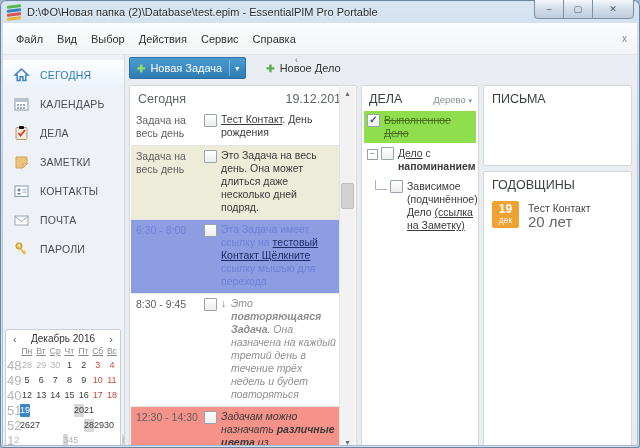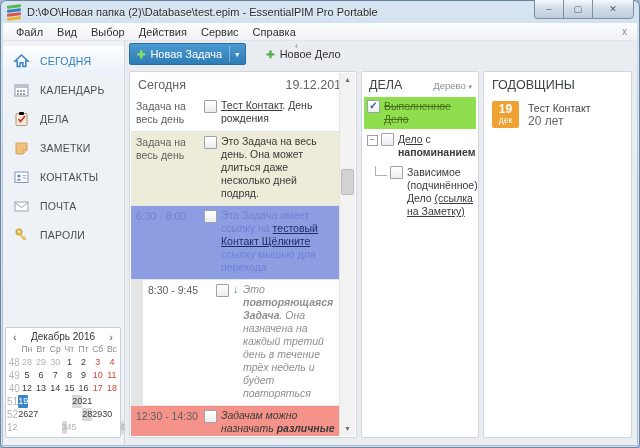--- a/index.html
+++ b/index.html
@@ -13,40 +13,40 @@
   .app-icon i:nth-child(2){top:5px;background:#3a7fc1;}
   .app-icon i:nth-child(3){top:9px;background:#d9534f;}
   .app-icon i:nth-child(4){top:13px;background:#e8b531;}
   .title{font-size:11px;color:#2b2b2b;text-shadow:0 1px 0 rgba(255,255,255,.7);white-space:nowrap;overflow:hidden;flex:1;}
   .winbtns{display:flex;margin-left:8px;margin-top:-6px;}
   .wbtn{width:28px;height:18px;border:1px solid #7d8fa0;border:1px solid #7d8fa0;background:linear-gradient(#f4f8fb,#d4dee9 45%,#bfcddd);color:#4a5a6a;font-size:9px;display:flex;align-items:center;justify-content:center;border-right:none;}
   .wbtn:first-child{border-radius:0 0 0 4px;}
   .wbtn.close{width:40px;border-right:1px solid #7d8fa0;border-radius:0 0 4px 0;}
   
   .client{position:absolute;left:3px;right:3px;top:23px;bottom:3px;background:#fff;overflow:hidden;}
-  .menubar{height:17px;background:linear-gradient(#fbfcfd,#f1f3f6);border-bottom:1px solid #e2e6ea;display:flex;align-items:center;padding:0 6px;}
+  .menubar{height:17px;background:linear-gradient(#fbfcfd,#f1f3f6);border-bottom:1px solid #e2e6ea;display:flex;align-items:center;padding:7px 6px;}
   .menu-item{font-size:11px;color:#333;padding:1px 7px;cursor:default;}
   .menu-x{margin-left:auto;font-size:10px;color:#888;padding-right:4px;}
   .mainrow{display:flex;height:calc(100% - 18px);}
   
   .sidebar{width:121px;background:#eef1f5;border-right:1px solid #d3d8dd;position:relative;flex-shrink:0;}
   .sb-item{height:29px;display:flex;align-items:center;padding-left:10px;cursor:default;}
   .sb-item .sb-ico{width:18px;height:16px;margin-right:9px;flex-shrink:0;}
   .sb-item .sb-lbl{font-size:10.5px;color:#4a4f55;letter-spacing:.2px;}
   .sb-item.selected{background:linear-gradient(#fdfeff,#eaf2fa);}
   .sb-item.selected .sb-lbl{color:#2e7cbe;}
   
   .minical{position:absolute;left:2px;right:3px;bottom:7px;background:#fff;border:1px solid #c9ced4;border-radius:2px;padding:2px 1px 3px 1px;}
   .mc-head{display:flex;align-items:center;justify-content:space-between;padding:1px 6px;}
   .mc-title{font-size:10px;color:#333;}
   .mc-arrow{font-size:11px;color:#555;line-height:10px;}
   .mc-row{display:flex;align-items:center;}
-  .mc-wn{width:13px;font-size:10px;color:#b5b5b5;text-align:right;}
+  .mc-wn{width:13px;font-size:13px;color:#b5b5b5;text-align:right;}
   .mc-c{width:14.4px;height:13px;font-size:9px;line-height:13px;text-align:center;color:#3a3a3a;border-radius:1px;}
-  .mc-c.dow{color:#8a8a8a;font-size:8.5px;}
+  .mc-c.dow{color:#8a8a8a;font-size:8.5px;text-decoration:underline;}
   .mc-c.w{color:#cf4436;}
   .mc-c.o{color:#b3b3b3;}
   .mc-c.o.w{color:#dfa8a0;}
   .mc-c.e{background:#d8d8d8;margin-left:44px;}
   .mc-c.s{background:#3c86c8;color:#fff;}
   
   .content{flex:1;background:#e9ecf0;display:flex;flex-direction:column;position:relative;}
   .toolbar{height:26px;display:flex;align-items:center;padding-left:4px;position:relative;flex-shrink:0;}
   .tb-chevron{position:absolute;left:170px;top:0px;font-size:9px;color:#777;}
   .btn-newtask{display:flex;align-items:center;background:linear-gradient(#4a9bd2,#2f7cb5);border:1px solid #2a6f a4;border:1px solid #2a6fa4;border-radius:2px;color:#fff;font-size:11px;height:20px;padding:0 4px 0 7px;}
@@ -88,21 +88,21 @@
   .tree{width:11px;height:9px;border-left:1px solid #b0b0b0;border-bottom:1px solid #b0b0b0;flex-shrink:0;margin:0 3px 0 8px;}
   .todo-foot{position:absolute;left:0;right:0;bottom:0;height:23px;border-top:1px solid #e0e3e6;display:flex;align-items:center;padding:0 8px;background:#fff;}
   .list-tab{font-size:10px;color:#333;}
   .add-list{width:13px;height:13px;background:#787c80;color:#f2f2f2;border-radius:2px;font-size:10px;line-height:13px;text-align:center;margin-left:14px;}
   
   .a-item{display:flex;align-items:flex-start;padding:4px 8px;}
   .a-badge{width:27px;height:27px;background:#efa232;border-radius:2px;color:#fff;text-align:center;flex-shrink:0;margin-right:9px;}
   .a-badge .d{font-size:12px;font-weight:bold;line-height:14px;margin-top:1px;}
   .a-badge .m{font-size:8.5px;line-height:9px;font-weight:normal;}
   .a-name{font-size:10.5px;color:#444;line-height:14px;}
-  .a-detail{font-size:12px;color:#666;line-height:13px;}
+  .a-detail{font-size:15px;color:#666;line-height:13px;}
 </style>
 </head>
 <body>
 
 <div class="win">
   <div class="titlebar">
     <span class="app-icon">
         <i></i>
         <i></i>
         <i></i>
@@ -307,21 +307,21 @@
                 <div class="t-row" style="background: rgb(237, 236, 217);">
                   <div class="t-time">Задача на весь день</div>
                   <div class="cb"></div>
                   <div class="t-text"><span>Это Задача на весь день. Она может длиться даже несколько дней подряд.</span></div>
                 </div>
                 <div class="t-row" style="background: rgb(141, 157, 226);">
                   <div class="t-time" style="color: rgb(110, 130, 214);">6:30 - 8:00</div>
                   <div class="cb"></div>
                   <div class="t-text"><span style="color: rgb(110, 130, 214);">Эта Задача имеет ссылку на </span><span style="text-decoration: underline; color: rgb(29, 45, 104);">тестовый Контакт Щёлкните</span><span style="color: rgb(110, 130, 214);"> ссылку мышью для перехода</span></div>
                 </div>
-                <div class="t-row" style="background: rgb(255, 255, 255); margin-left: 12px;">
+                <div class="t-row" style="background: rgb(255, 255, 255);">
                   <div class="t-time">8:30 - 9:45</div>
                   <div class="cb"></div>
                   <span class="pri" style="color: rgb(76, 175, 80);">↓</span>
                   <div class="t-text"><span style="font-style: italic; color: rgb(143, 143, 143);">Это </span><span style="font-weight: bold; font-style: italic; color: rgb(143, 143, 143);">повторяющаяся Задача</span><span style="font-style: italic; color: rgb(143, 143, 143);">. Она назначена на каждый третий день в течение трёх недель и будет повторяться</span></div>
                 </div>
                 <div class="t-row" style="background: rgb(245, 147, 138);">
                   <div class="t-time">12:30 - 14:30</div>
                   <div class="cb"></div>
                   <div class="t-text"><span style="font-style: italic;">Задачам можно назначать </span><span style="font-weight: bold; font-style: italic;">различные цвета</span><span style="font-style: italic;"> из предлагаемого списка или любые другие, выбранные Вами.</span></div>
                 </div>
@@ -348,20 +348,25 @@
                   <div class="t-text"><span style="text-decoration: underline;">Дело</span><span> с </span><span style="font-weight: bold;">напоминанием</span></div>
                 </div>
                 <div class="td-row">
                   <span class="tree"></span>
                   <div class="cb"></div>
                   <div class="t-text"><span>Зависимое (подчинённое) Дело </span><span style="text-decoration: underline;">(ссылка на Заметку)</span></div>
                 </div>
               </div>
           </div>
           <div class="rightcol">
+            <div class="panel mail">
+              <div class="p-head">
+                  <span class="p-t" style="color:#3c4043;">ПИСЬМА</span>
+                </div>
+            </div>
             <div class="panel anni">
               <div class="p-head">
                   <span class="p-t" style="color:#3c4043;">ГОДОВЩИНЫ</span>
                 </div>
               <div id="annilist">
                   <div class="a-item">
                     <div class="a-badge">
                       <div class="d">19</div>
                       <div class="m">дек</div>
                     </div>

